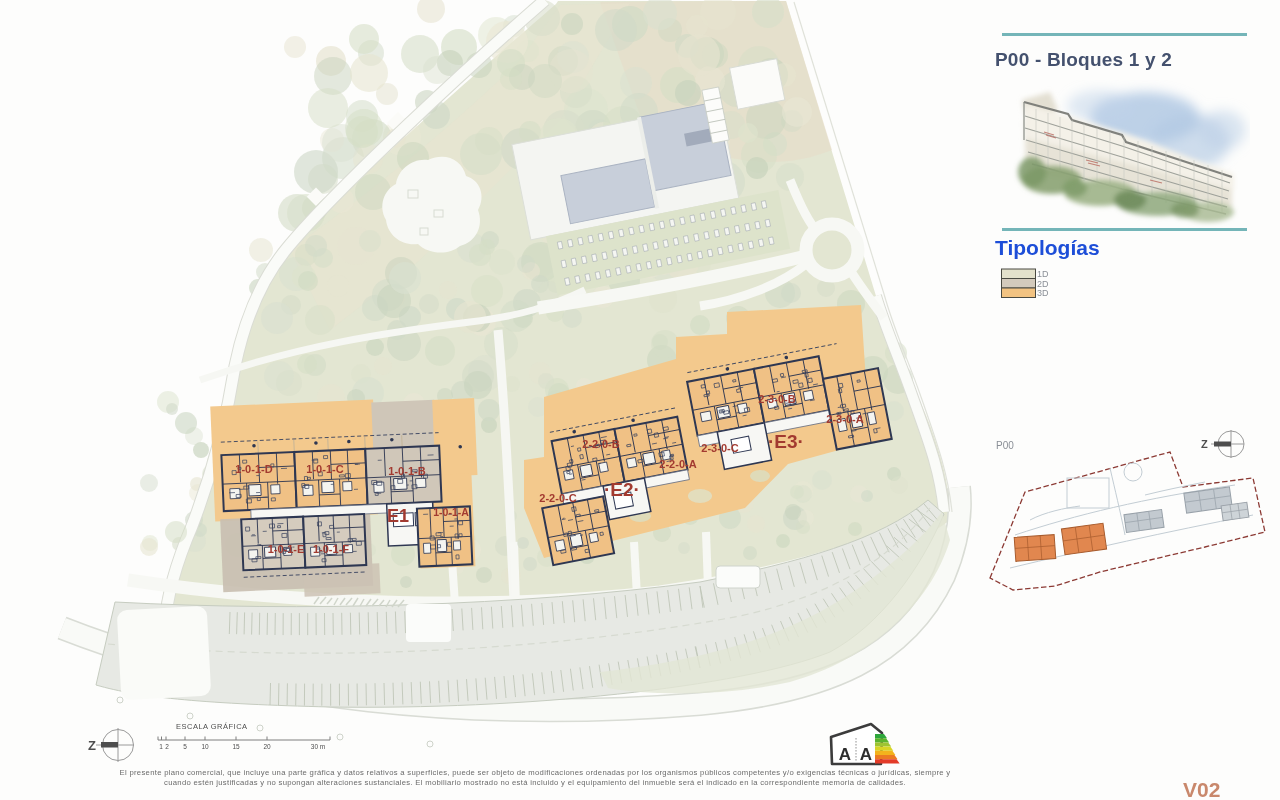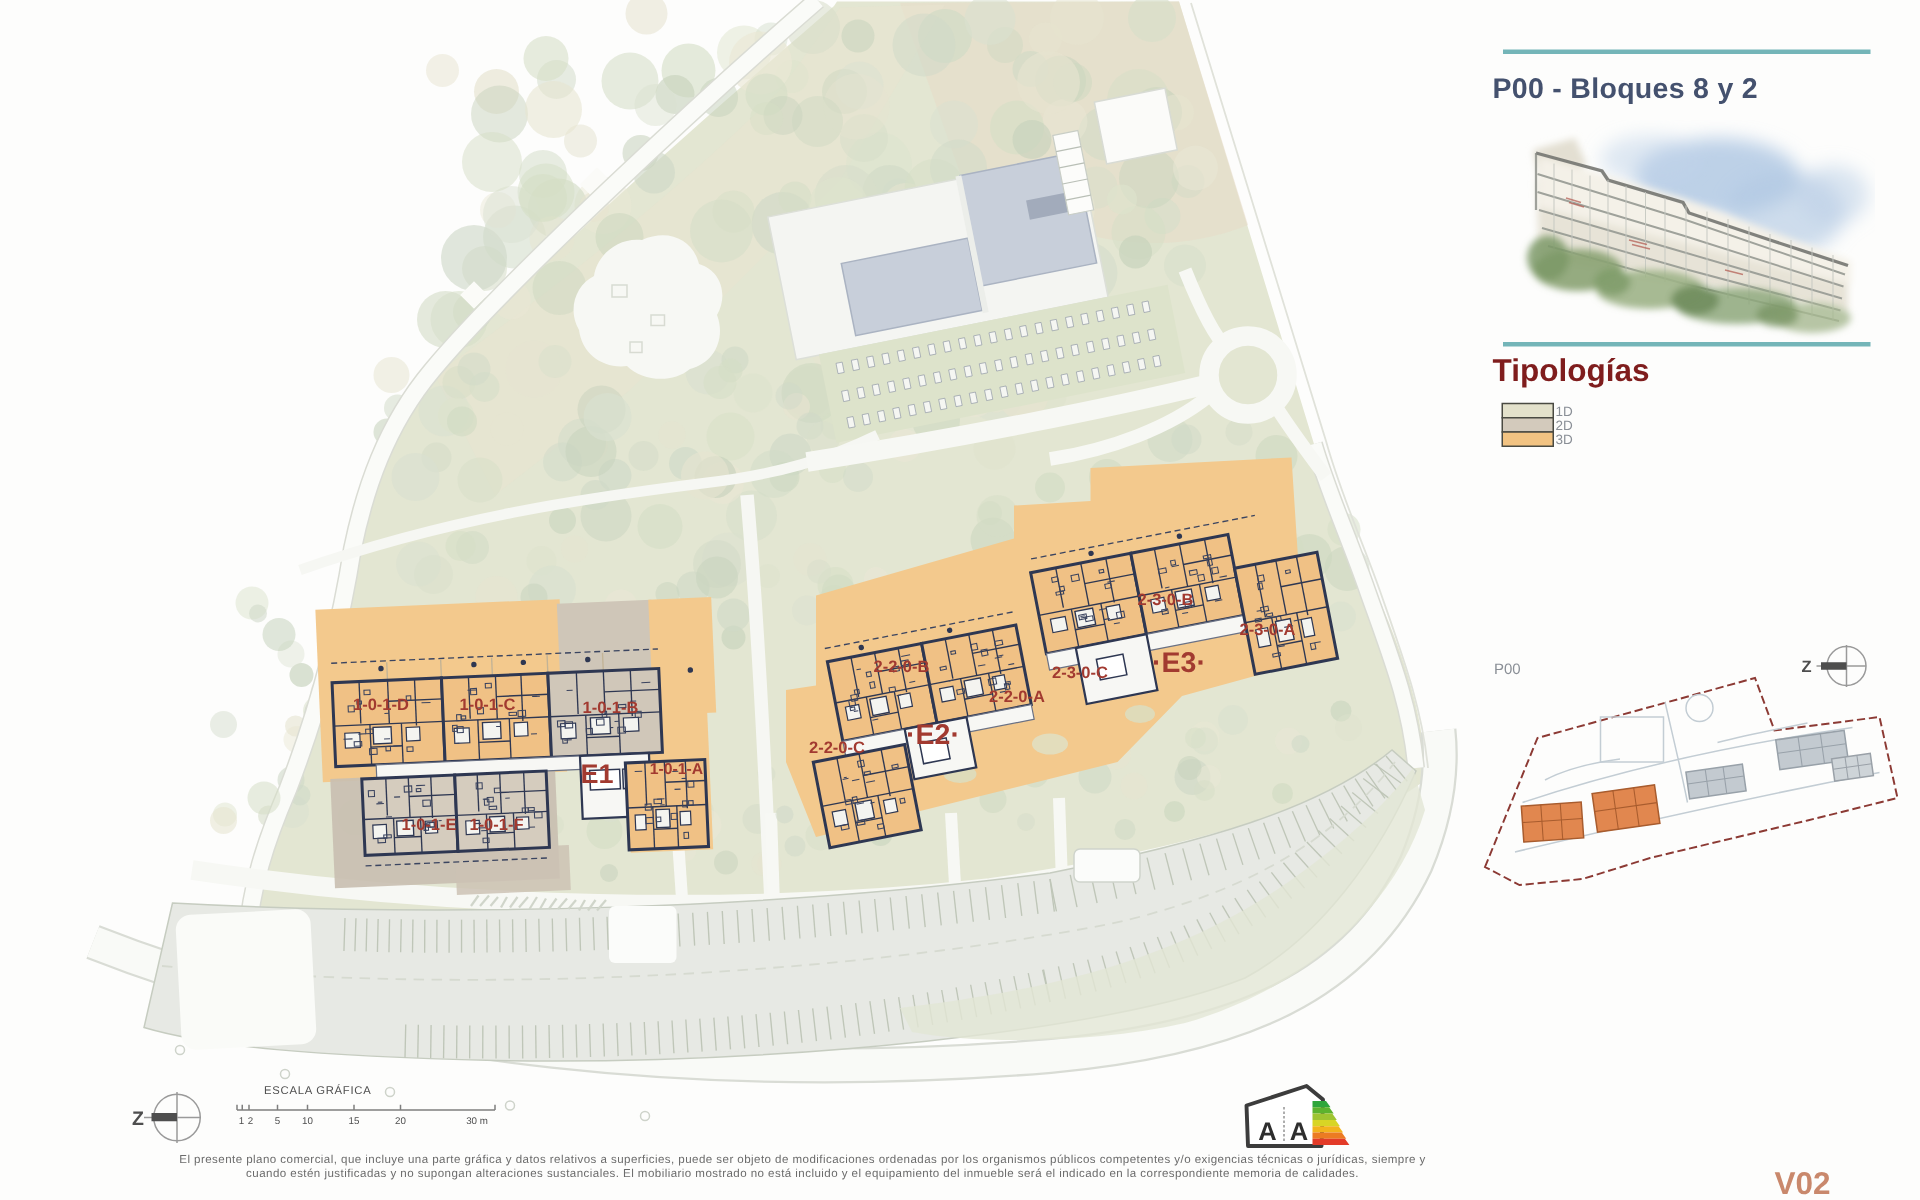--- a/index.html
+++ b/index.html
@@ -1200,21 +1200,21 @@
       <path d="M 875,742.4 L 888.2,742.4 L 891.2,746.6 L 875,746.6 Z" fill="#9ec431"></path>
       <path d="M 875,746.6 L 890.3,746.6 L 893.3,750.8 L 875,750.8 Z" fill="#d8d525"></path>
       <path d="M 875,750.8 L 892.4,750.8 L 895.4,755.0 L 875,755.0 Z" fill="#f3b31c"></path>
       <path d="M 875,755.0 L 894.5,755.0 L 897.5,759.2 L 875,759.2 Z" fill="#ec7b22"></path>
       <path d="M 875,759.2 L 896.6,759.2 L 899.6,763.4 L 875,763.4 Z" fill="#e33b28"></path>
     </g>
 </svg>
 
 <div class="abs" style="left:1002px;top:33px;width:245px;height:2.5px;background:#74b5b8"></div>
 
-<div class="abs" style="left:995px;top:49px;font-size:19px;font-weight:bold;color:#44516e;letter-spacing:0.2px">P00 - Bloques 8 y 2</div>
+<div class="abs" style="left:995px;top:49px;font-size:19px;font-weight:bold;color:#44516e;letter-spacing:0.2px">P00 - Bloques 1 y 2</div>
 
 <svg class="abs" style="left:1000px;top:80px" width="250" height="150" viewBox="0 0 250 150">
 <defs>
       <filter id="wc" x="-40%" y="-40%" width="180%" height="180%">
         <feGaussianBlur stdDeviation="6"></feGaussianBlur>
       </filter>
 <filter id="wc2" x="-40%" y="-40%" width="180%" height="180%">
         <feGaussianBlur stdDeviation="2.5"></feGaussianBlur>
       </filter>
     </defs>
@@ -1275,21 +1275,21 @@
 <ellipse cx="208" cy="132" rx="26" ry="10" fill="#a5b88e" opacity="0.8"></ellipse>
 <ellipse cx="32" cy="92" rx="14" ry="15" fill="#7d9967" opacity="0.85"></ellipse>
 <ellipse cx="130" cy="120" rx="16" ry="10" fill="#6f8c5c" opacity="0.85"></ellipse>
 <ellipse cx="75" cy="108" rx="12" ry="9" fill="#7f9c6a" opacity="0.85"></ellipse>
 <ellipse cx="185" cy="130" rx="14" ry="8" fill="#7a9665" opacity="0.8"></ellipse>
 </g>
 </svg>
 
 <div class="abs" style="left:1002px;top:228px;width:245px;height:2.5px;background:#74b5b8"></div>
 
-<div class="abs" style="left:995px;top:236px;font-size:21px;font-weight:bold;color:#7f1d1d">Tipologías</div>
+<div class="abs" style="left:995px;top:236px;font-size:21px;font-weight:bold;color:#1d4ed8">Tipologías</div>
 
 <svg class="abs" style="left:1000px;top:266px" width="80" height="40" viewBox="0 0 80 40">
 
 <rect x="1.5" y="3" width="34" height="9.5" fill="#e3e1cb" stroke="#4a4a42" stroke-width="1"></rect>
 
 <rect x="1.5" y="12.5" width="34" height="9.5" fill="#d3cabc" stroke="#4a4a42" stroke-width="1"></rect>
 
 <rect x="1.5" y="22" width="34" height="9.5" fill="#f2c382" stroke="#4a4a42" stroke-width="1"></rect>
 <text x="37" y="11" font-size="9" fill="#8a8f96">1D</text>
 <text x="37" y="20.5" font-size="9" fill="#8a8f96">2D</text>

